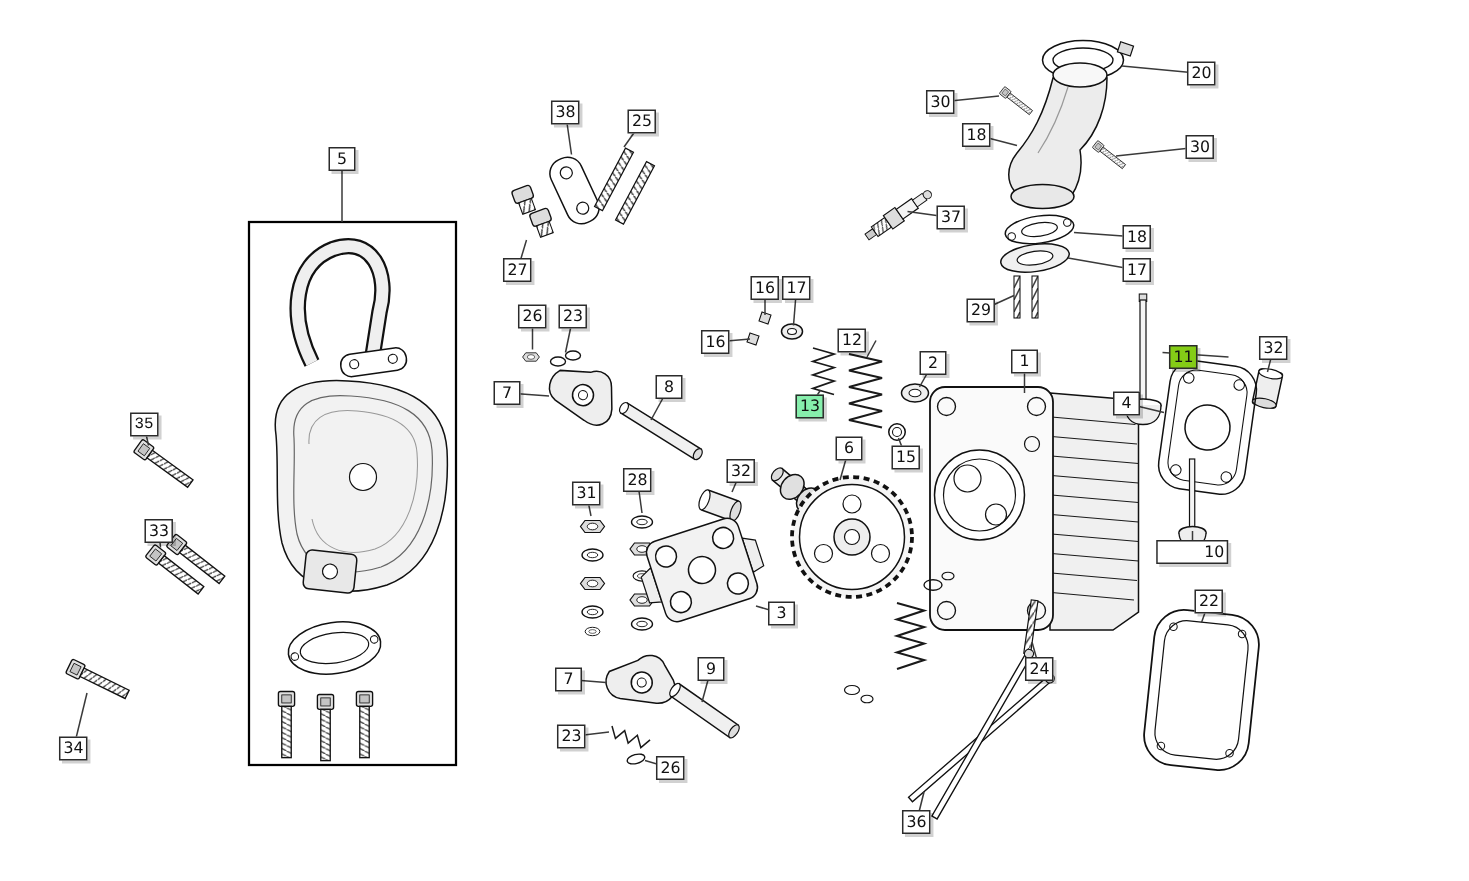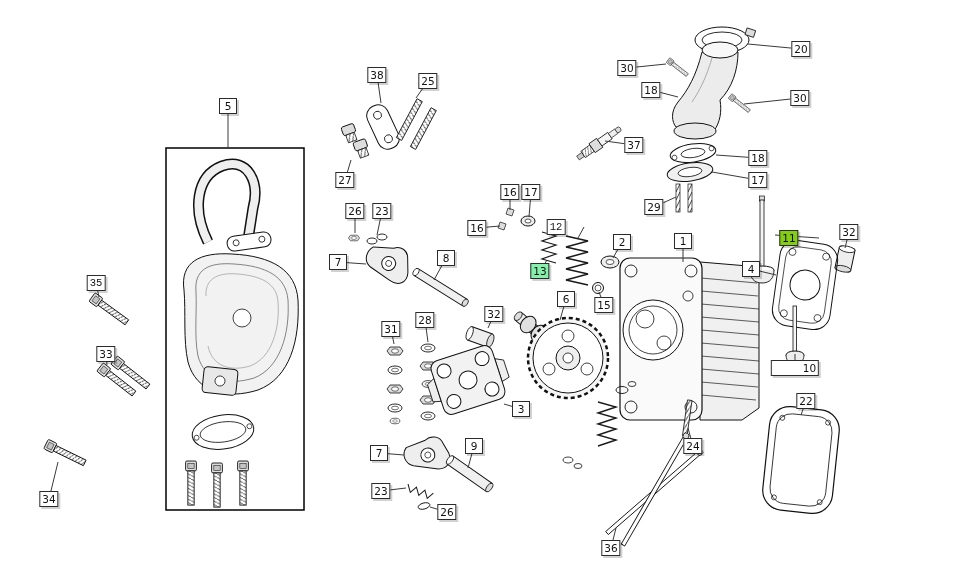--- a/index.html
+++ b/index.html
@@ -421,21 +421,21 @@
       <div class="callout" style="left: 428px; top: 81px; border-color: rgb(43, 43, 43); background: rgb(255, 255, 255); color: rgb(17, 17, 17);">25</div>
       <div class="callout" style="left: 345px; top: 180px; border-color: rgb(43, 43, 43); background: rgb(255, 255, 255); color: rgb(17, 17, 17);">27</div>
       <div class="callout" style="left: 355px; top: 211px; border-color: rgb(43, 43, 43); background: rgb(255, 255, 255); color: rgb(17, 17, 17);">26</div>
       <div class="callout" style="left: 382px; top: 211px; border-color: rgb(43, 43, 43); background: rgb(255, 255, 255); color: rgb(17, 17, 17);">23</div>
       <div class="callout" style="left: 338px; top: 262px; border-color: rgb(43, 43, 43); background: rgb(255, 255, 255); color: rgb(17, 17, 17);">7</div>
       <div class="callout" style="left: 446px; top: 258px; border-color: rgb(43, 43, 43); background: rgb(255, 255, 255); color: rgb(17, 17, 17);">8</div>
       <div class="callout" style="left: 510px; top: 192px; border-color: rgb(43, 43, 43); background: rgb(255, 255, 255); color: rgb(17, 17, 17);">16</div>
       <div class="callout" style="left: 531px; top: 192px; border-color: rgb(43, 43, 43); background: rgb(255, 255, 255); color: rgb(17, 17, 17);">17</div>
       <div class="callout" style="left: 477px; top: 228px; border-color: rgb(43, 43, 43); background: rgb(255, 255, 255); color: rgb(17, 17, 17);">16</div>
       <div class="callout" style="left: 540px; top: 271px; border-color: rgb(43, 43, 43); background: #86efac; color: rgb(17, 17, 17);">13</div>
-      <div class="callout" style="left: 556px; top: 227px; border-color: rgb(43, 43, 43); background: rgb(255, 255, 255); color: rgb(17, 17, 17); font-family: Liberation Mono, monospace;">12</div>
+      <div class="callout" style="left: 568px; top: 227px; border-color: rgb(43, 43, 43); background: rgb(255, 255, 255); color: rgb(17, 17, 17);">12</div>
       <div class="callout" style="left: 622px; top: 242px; border-color: rgb(43, 43, 43); background: rgb(255, 255, 255); color: rgb(17, 17, 17);">2</div>
       <div class="callout" style="left: 604px; top: 305px; border-color: rgb(43, 43, 43); background: rgb(255, 255, 255); color: rgb(17, 17, 17);">15</div>
       <div class="callout" style="left: 566px; top: 299px; border-color: rgb(43, 43, 43); background: rgb(255, 255, 255); color: rgb(17, 17, 17);">6</div>
       <div class="callout" style="left: 683px; top: 241px; border-color: rgb(43, 43, 43); background: rgb(255, 255, 255); color: rgb(17, 17, 17);">1</div>
       <div class="callout" style="left: 627px; top: 68px; border-color: rgb(43, 43, 43); background: rgb(255, 255, 255); color: rgb(17, 17, 17);">30</div>
       <div class="callout" style="left: 651px; top: 90px; border-color: rgb(43, 43, 43); background: rgb(255, 255, 255); color: rgb(17, 17, 17);">18</div>
       <div class="callout" style="left: 801px; top: 49px; border-color: rgb(43, 43, 43); background: rgb(255, 255, 255); color: rgb(17, 17, 17);">20</div>
       <div class="callout" style="left: 800px; top: 98px; border-color: rgb(43, 43, 43); background: rgb(255, 255, 255); color: rgb(17, 17, 17);">30</div>
       <div class="callout" style="left: 634px; top: 145px; border-color: rgb(43, 43, 43); background: rgb(255, 255, 255); color: rgb(17, 17, 17);">37</div>
       <div class="callout" style="left: 758px; top: 158px; border-color: rgb(43, 43, 43); background: rgb(255, 255, 255); color: rgb(17, 17, 17);">18</div>

